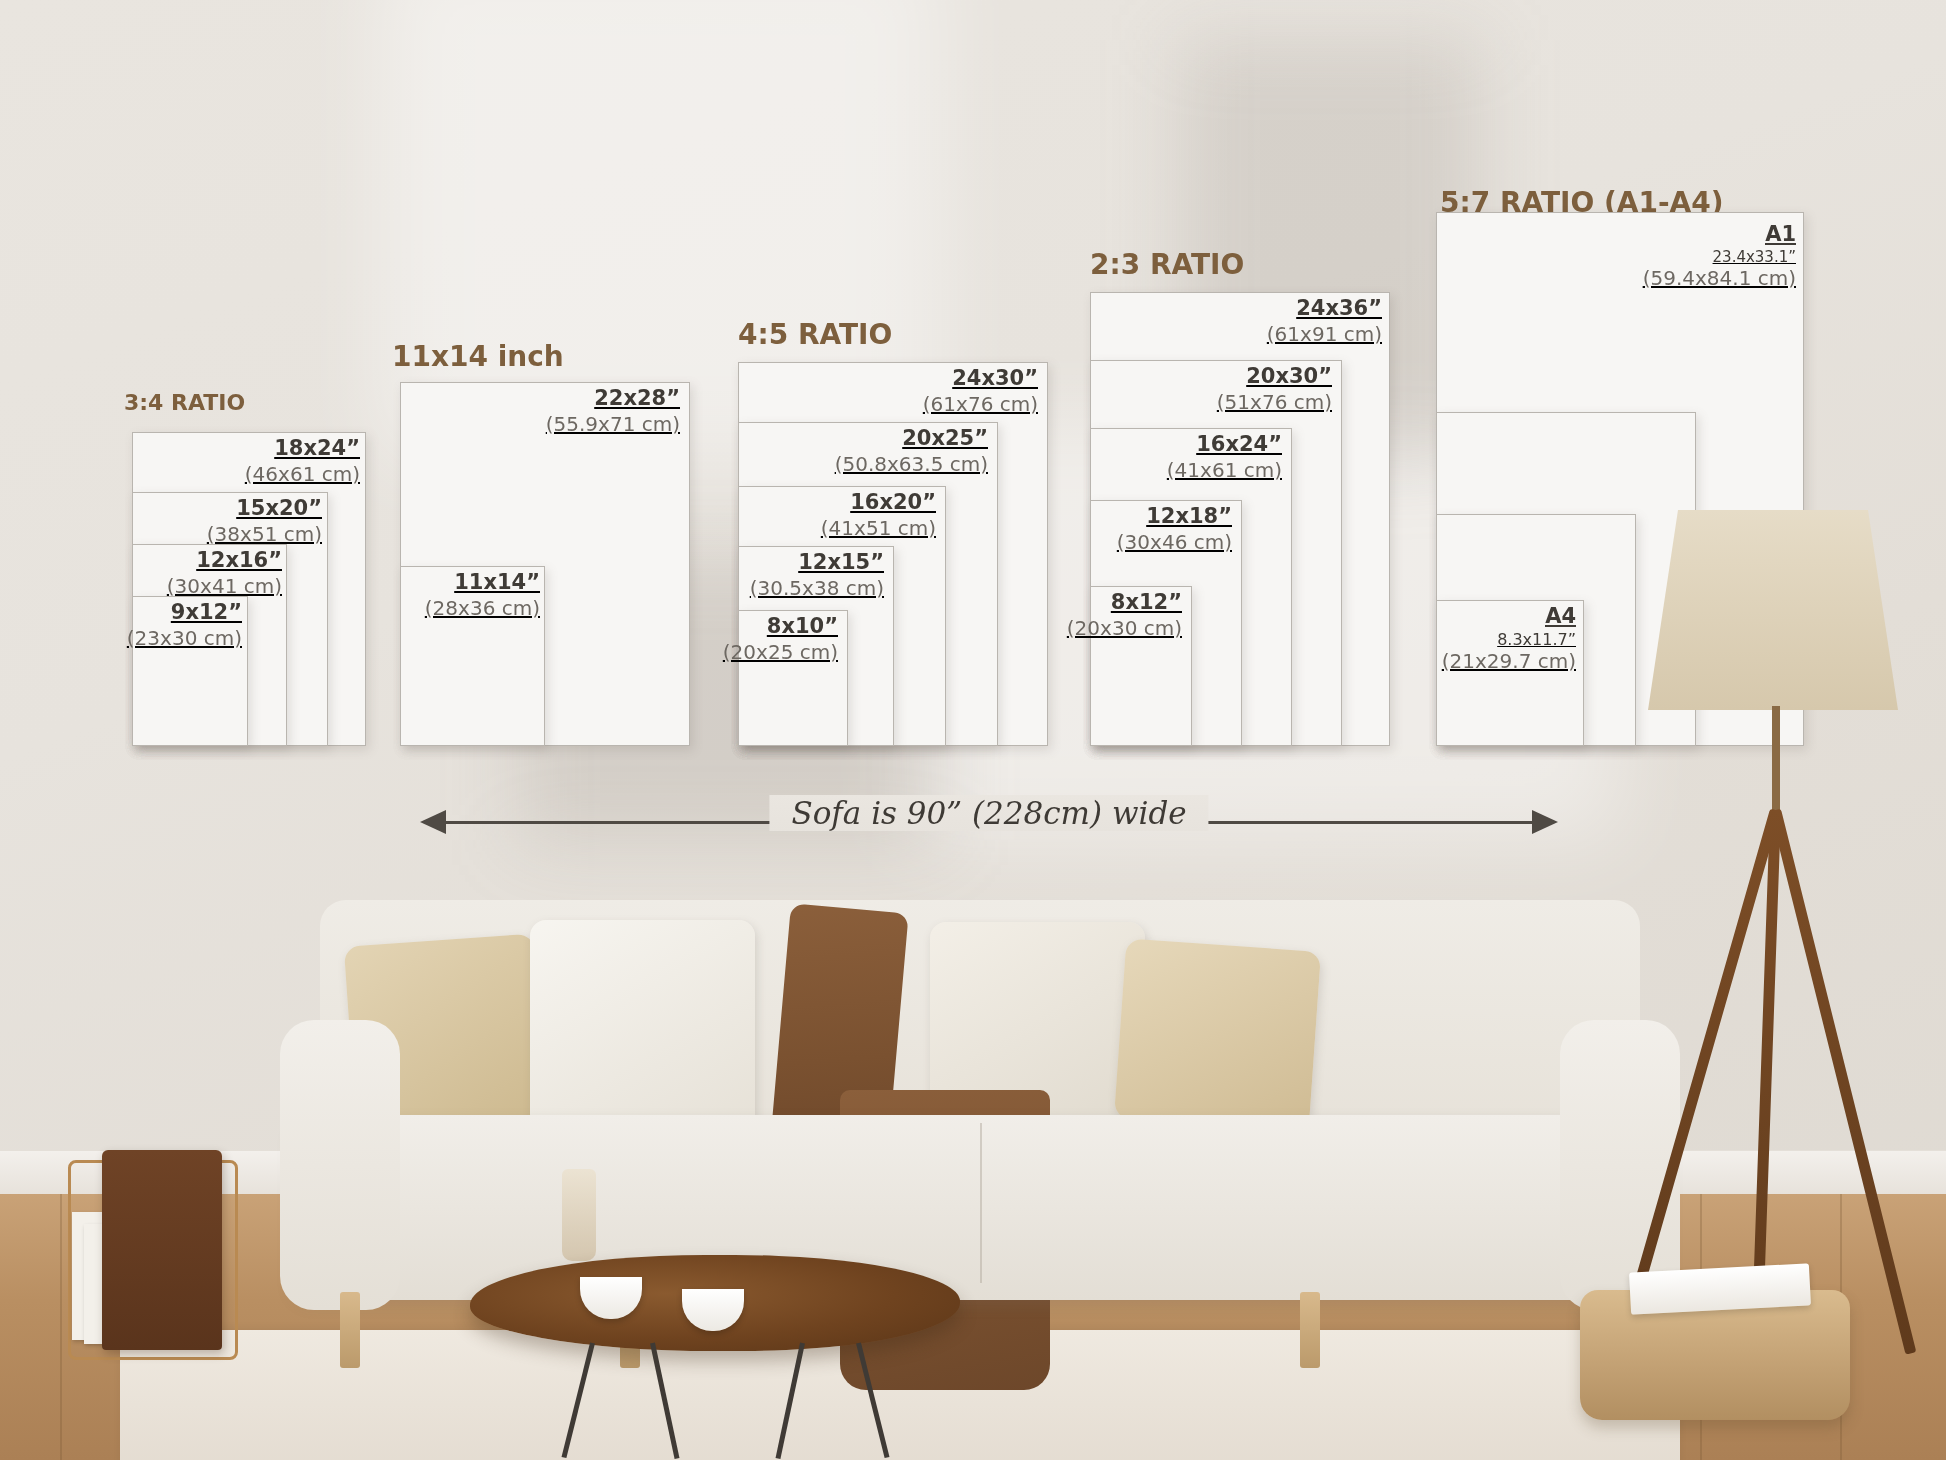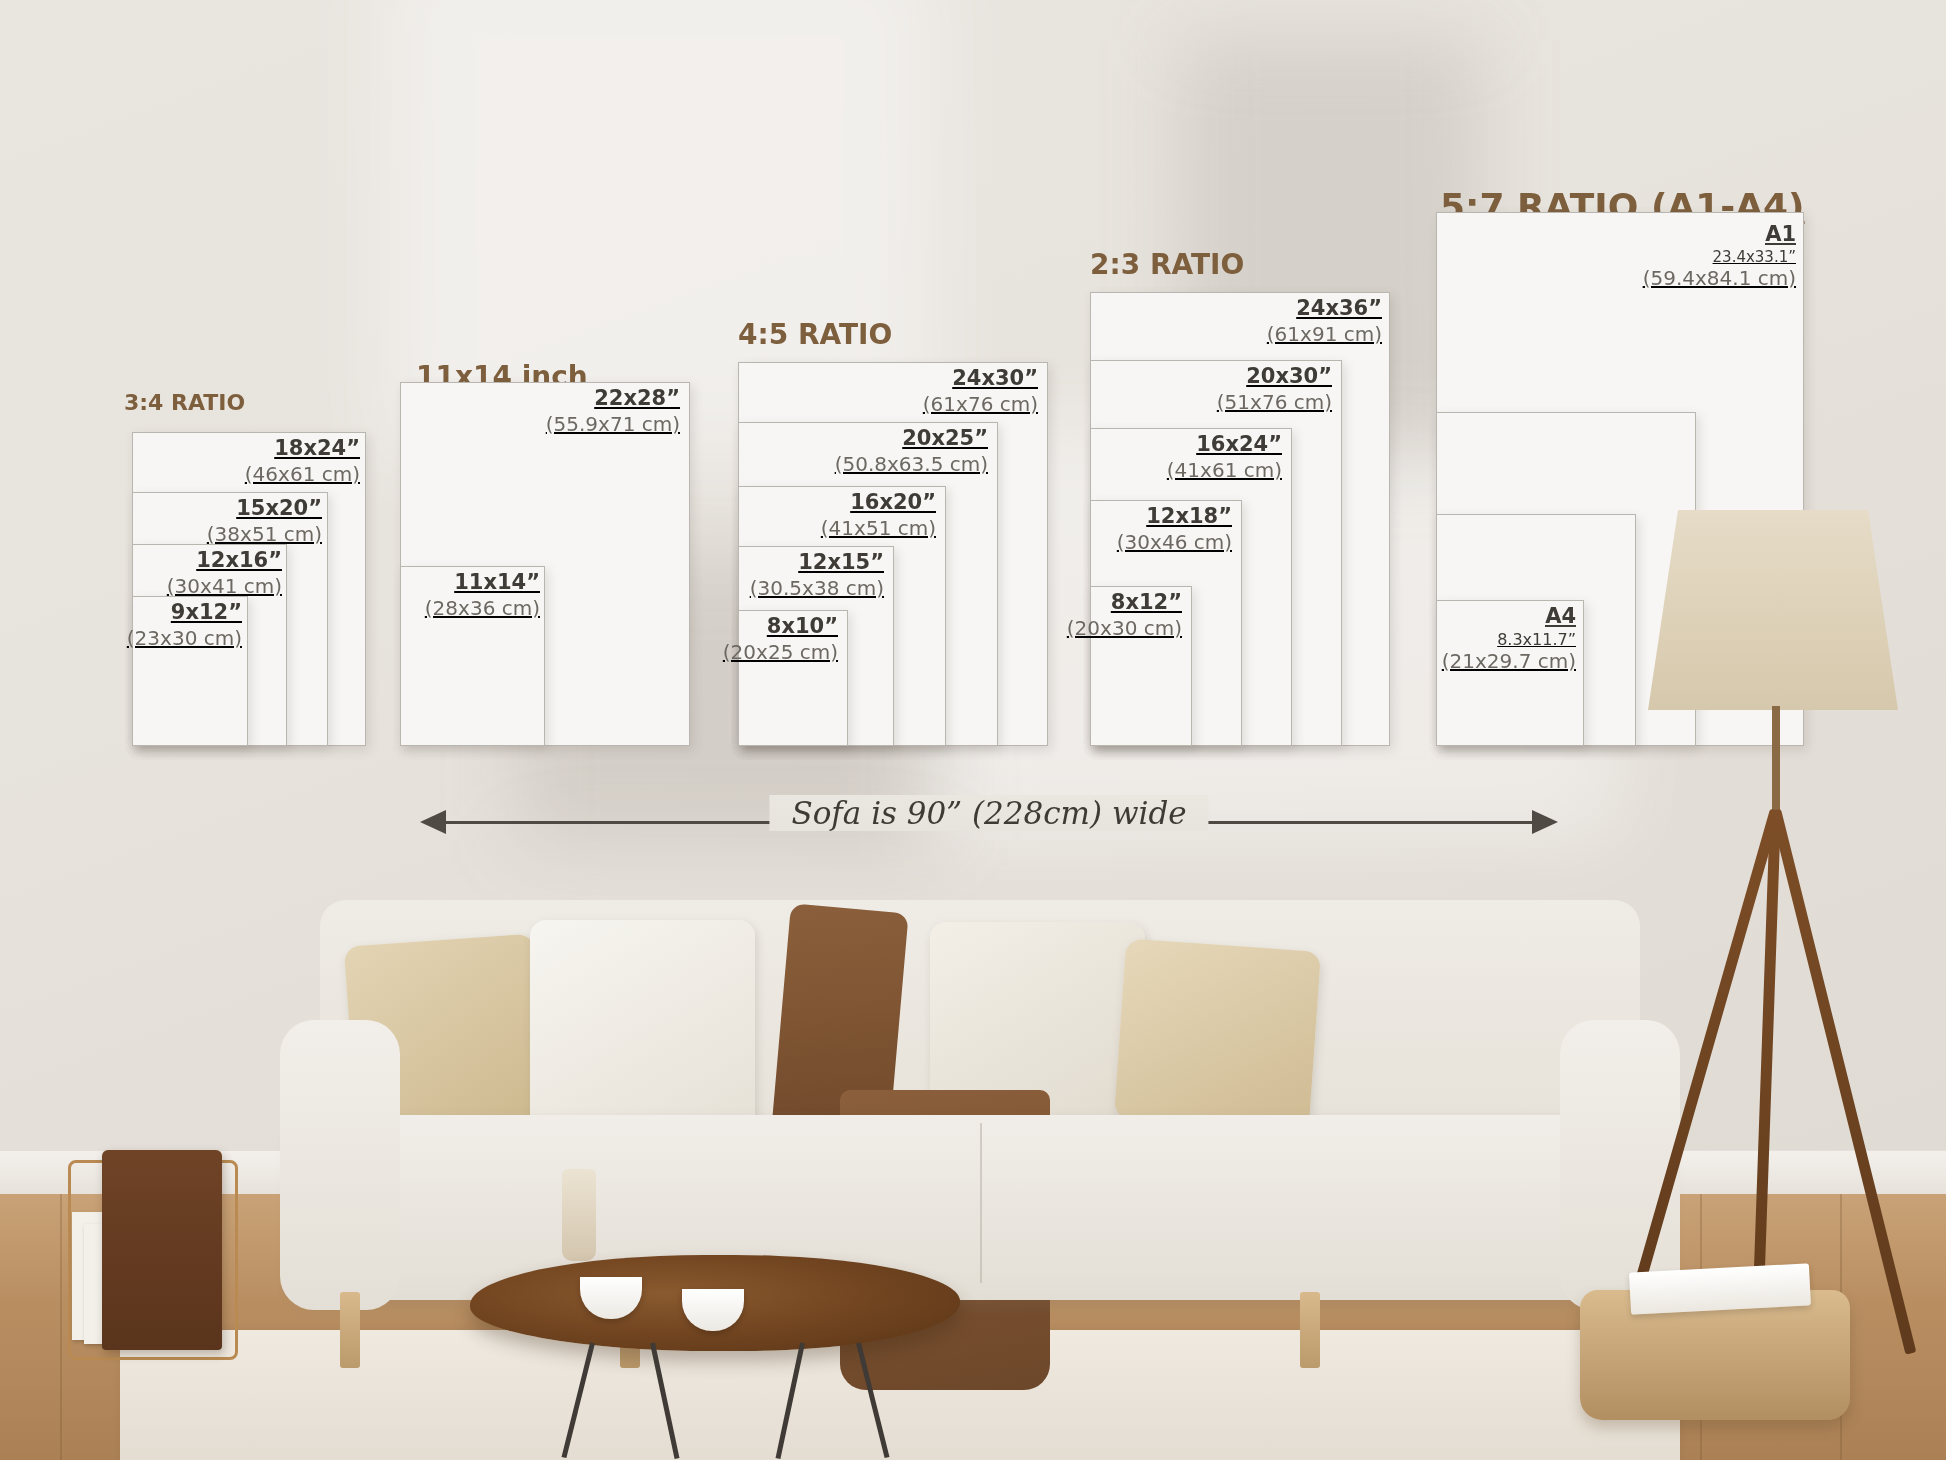--- a/index.html
+++ b/index.html
@@ -258,21 +258,21 @@
     <div class="size">12x16”</div>
     <div class="metric">(30x41 cm)</div>
   </div>
 
   <div class="frame" style="left:132px; top:596px; width:116px; height:150px;"></div>
   <div class="lbl" style="left:112px; top:600px; width:130px;">
     <div class="size">9x12”</div>
     <div class="metric">(23x30 cm)</div>
   </div>
 
-  <div class="group-title" style="left:416px; top:340px; font-size:28px;margin-top:20px;">11x14 inch</div>
+  <div class="group-title" style="left:392px; top:340px; font-size:28px;">11x14 inch</div>
 
   <div class="frame" style="left:400px; top:382px; width:290px; height:364px;"></div>
   <div class="lbl" style="left:380px; top:386px; width:300px;">
     <div class="size">22x28”</div>
     <div class="metric">(55.9x71 cm)</div>
   </div>
 
   <div class="frame" style="left:400px; top:566px; width:145px; height:180px;"></div>
   <div class="lbl" style="left:380px; top:570px; width:160px;">
     <div class="size">11x14”</div>
@@ -336,21 +336,21 @@
     <div class="size">12x18”</div>
     <div class="metric">(30x46 cm)</div>
   </div>
 
   <div class="frame" style="left:1090px; top:586px; width:102px; height:160px;"></div>
   <div class="lbl" style="left:1064px; top:590px; width:118px;">
     <div class="size">8x12”</div>
     <div class="metric">(20x30 cm)</div>
   </div>
 
-  <div class="group-title" style="left:1440px; top:186px; font-size:36px;text-decoration:underline;">5:7 RATIO (A1-A4)</div>
+  <div class="group-title" style="left:1440px; top:186px; font-size:28px;text-decoration:underline;">5:7 RATIO (A1-A4)</div>
 
   <div class="frame" style="left:1436px; top:212px; width:368px; height:534px;"></div>
   <div class="lbl" style="left:1560px; top:222px; width:236px;">
     <div class="size ul">A1</div>
     <div class="metric" style="font-size:15px;color:#3f3b36;">23.4x33.1”</div>
     <div class="metric">(59.4x84.1 cm)</div>
   </div>
 
   <div class="frame" style="left:1436px; top:412px; width:260px; height:334px;"></div>
 

